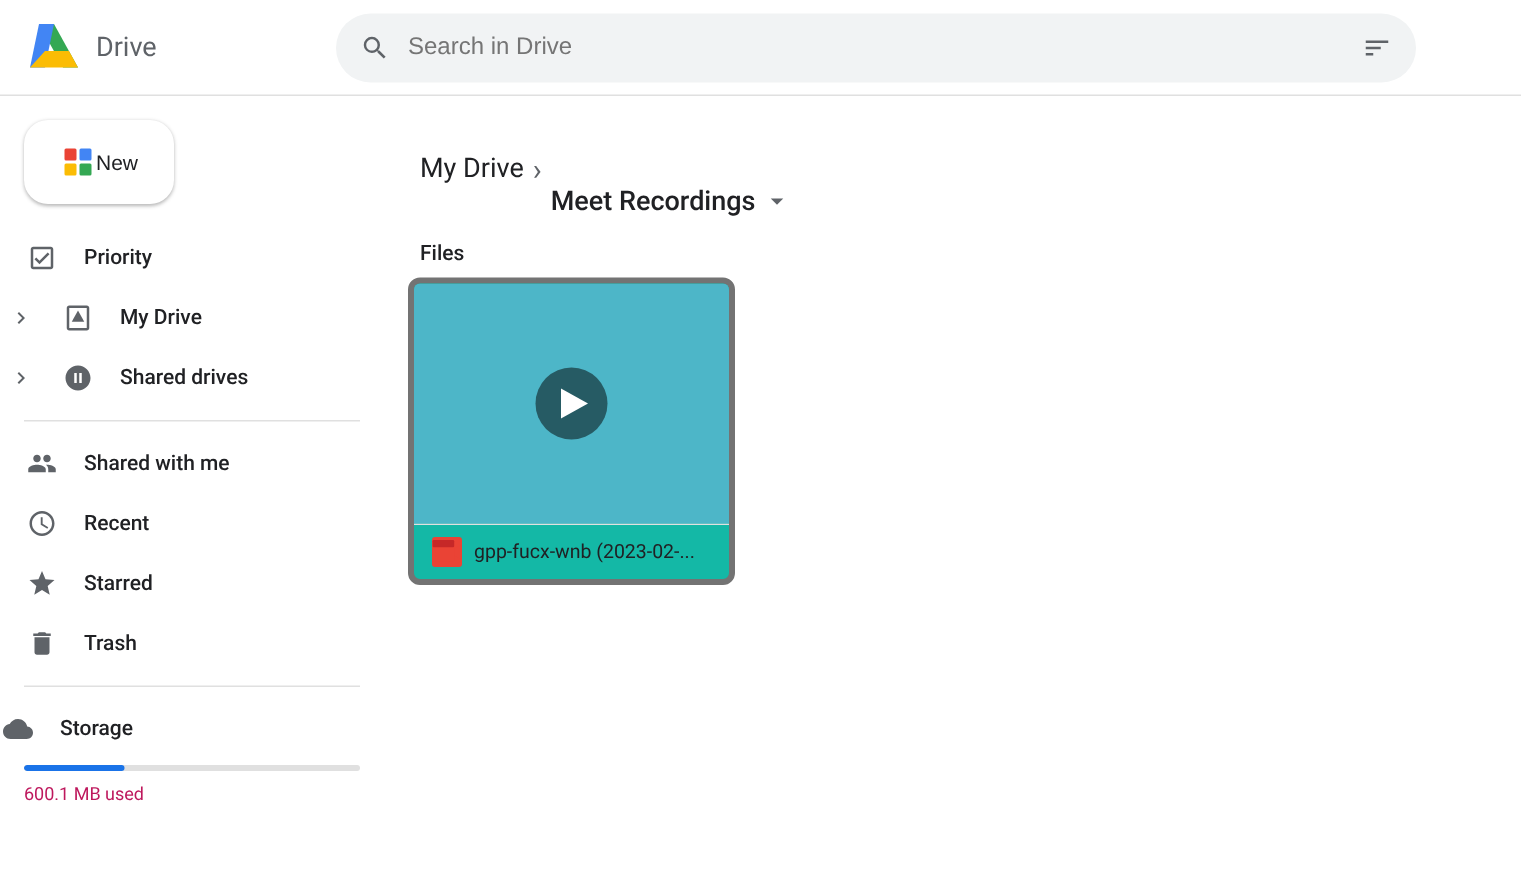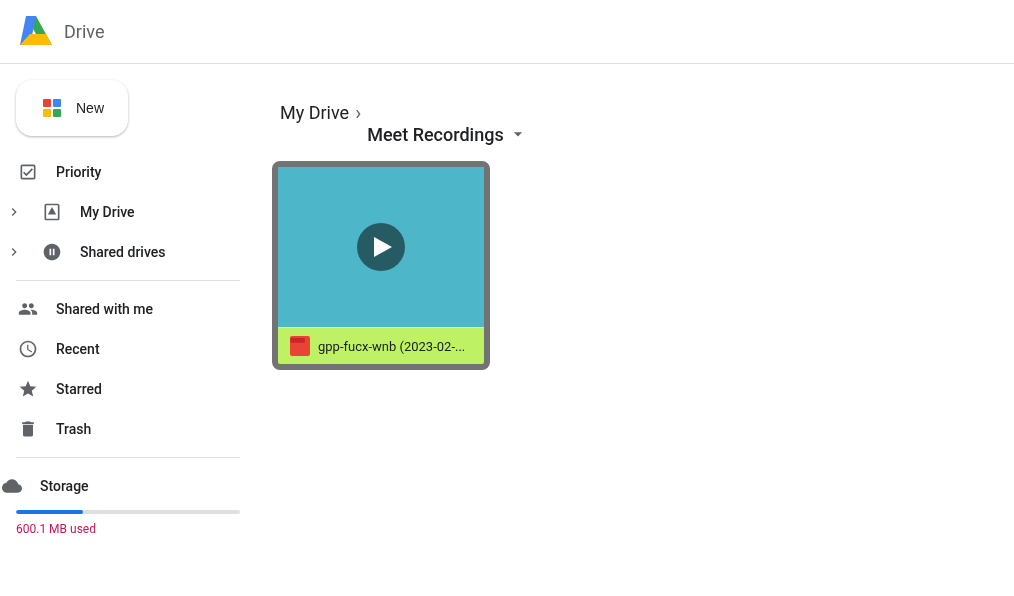--- a/index.html
+++ b/index.html
@@ -76,21 +76,21 @@
     .sidebar {
       width: 256px;
       min-width: 256px;
       padding: 8px 0;
       overflow-y: auto;
       border-right: none;
     }
     .new-btn {
       display: flex;
       align-items: center;
-      gap: 12px;
+      gap: 0;
       margin: 8px 16px 16px 16px;
       padding: 16px 24px;
       border-radius: 16px;
       background: #fff;
       box-shadow: 0 1px 3px rgba(0,0,0,0.2), 0 1px 2px rgba(0,0,0,0.1);
       cursor: pointer;
       border: none;
       font-size: 14px;
       font-weight: 500;
       color: #202124;
@@ -204,25 +204,25 @@
       font-weight: 500;
     }
     .files-grid {
       display: flex;
       flex-wrap: wrap;
       padding: 0 16px;
       gap: 8px;
     }
     .file-card {
       width: 218px;
-      border: 6px solid #737373;
+      border: 4px solid #737373;
       border-radius: 8px;
       overflow: hidden;
       cursor: pointer;
-      background: #bef264;
+      background: #14b8a6;
     }
     .file-thumbnail {
       width: 100%;
       height: 160px;
       background: #4db6c8;
       display: flex;
       align-items: center;
       justify-content: center;
       position: relative;
     }
@@ -278,20 +278,33 @@
 <body>
 
 <div class="header">
   <div class="logo-area">
     <svg class="logo-icon" viewBox="0 0 40 40">
       <polygon class="drive-logo-triangle-green" points="20,4 36,33 26,33 10,4"></polygon>
       <polygon class="drive-logo-triangle-blue" points="4,33 14,33 20,4 10,4"></polygon>
       <polygon class="drive-logo-triangle-yellow" points="4,33 20,33 26,33 36,33 30,22 14,22"></polygon>
     </svg>
     <span class="logo-text">Drive</span>
+  </div>
+  <div class="search-bar">
+    <button class="search-icon-btn">
+      <svg width="20" height="20" viewBox="0 0 24 24" fill="#5f6368">
+        <path d="M15.5 14h-.79l-.28-.27A6.471 6.471 0 0 0 16 9.5 6.5 6.5 0 1 0 9.5 16c1.61 0 3.09-.59 4.23-1.57l.27.28v.79l5 4.99L20.49 19l-4.99-5zm-6 0C7.01 14 5 11.99 5 9.5S7.01 5 9.5 5 14 7.01 14 9.5 11.99 14 9.5 14z"></path>
+      </svg>
+    </button>
+    <input type="text" placeholder="Search in Drive" style="">
+    <button class="filter-icon-btn">
+      <svg width="20" height="20" viewBox="0 0 24 24" fill="#5f6368">
+        <path d="M3 18h6v-2H3v2zM3 6v2h18V6H3zm0 7h12v-2H3v2z"></path>
+      </svg>
+    </button>
   </div>
 </div>
 
 <div class="app-layout">
 
   <div class="sidebar">
     <button class="new-btn">
       <svg class="plus-icon" viewBox="0 0 24 24">
         <rect x="3" y="3" width="8" height="8" rx="1" fill="#ea4335"></rect>
         <rect x="13" y="3" width="8" height="8" rx="1" fill="#4285f4"></rect>
@@ -401,20 +414,21 @@
       <span class="breadcrumb-item">My Drive</span>
       <span class="breadcrumb-sep">›</span>
       <span class="breadcrumb-current">
         <span>Meet Recordings</span>
         <svg width="20" height="20" viewBox="0 0 24 24" fill="#5f6368">
             <path d="M7 10l5 5 5-5z"></path>
           </svg>
       </span>
     </div>
 
+    <div class="section-label">Files</div>
 
     <div class="files-grid">
 
       <div class="file-card">
         <div class="file-thumbnail">
           <div class="play-button">
             <div class="play-triangle"></div>
           </div>
         </div>
         <div class="file-info">

